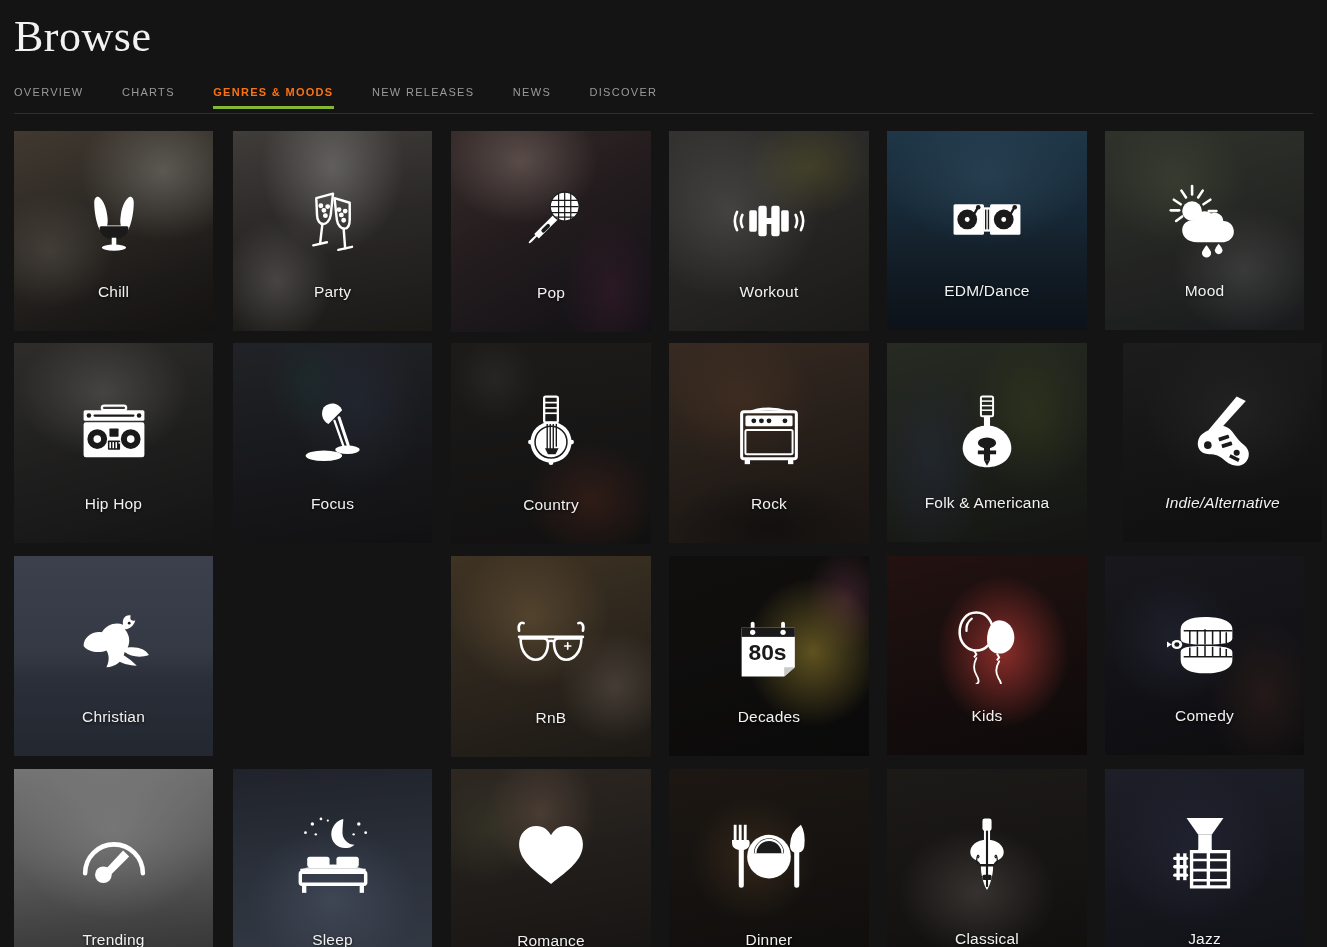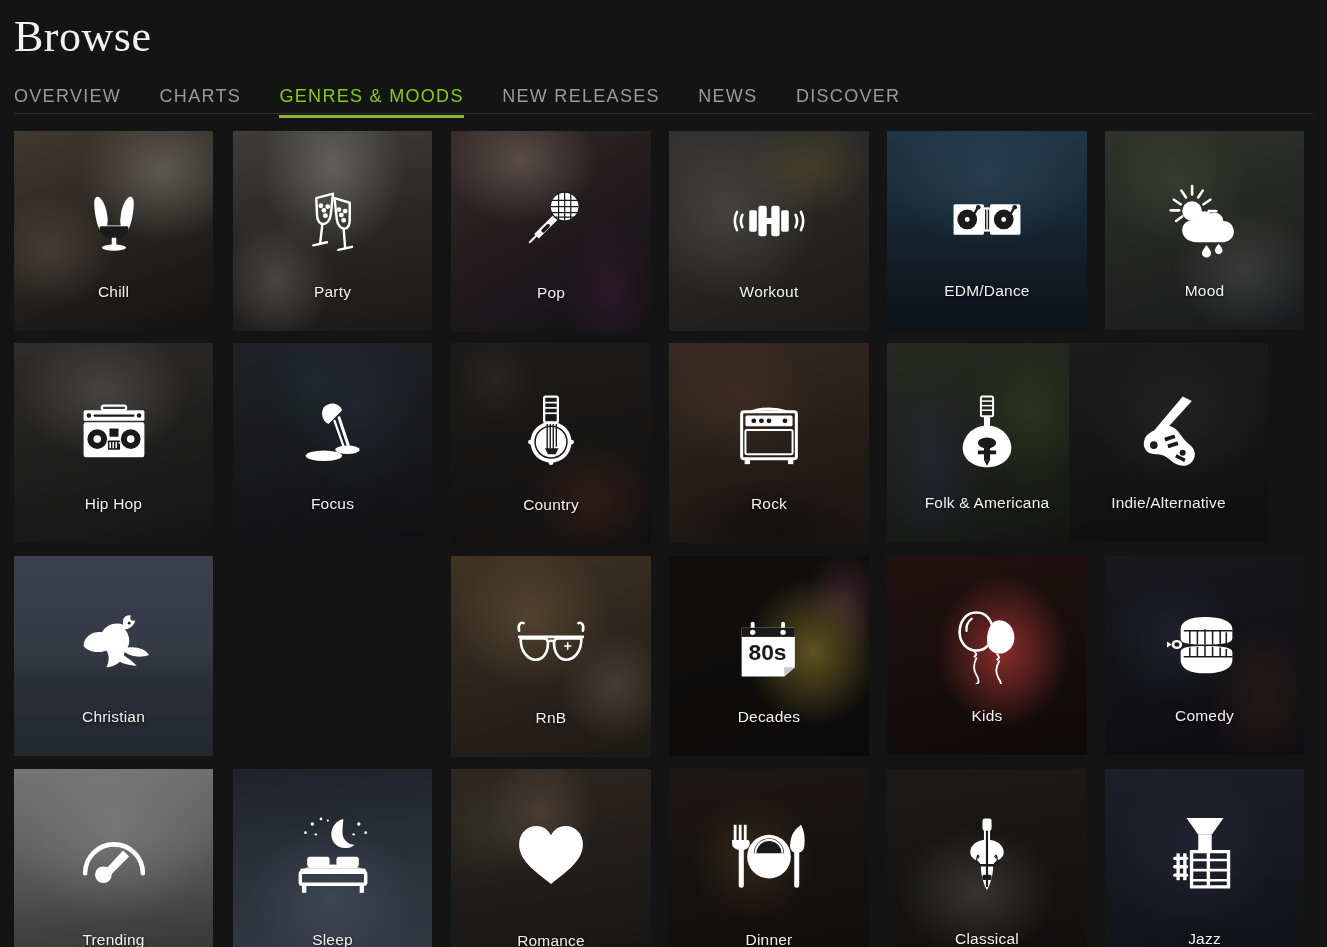--- a/index.html
+++ b/index.html
@@ -34,33 +34,33 @@
   }
   .tabbar-line{
     position:absolute;
     left:0; top:27px;
     width:1299px; height:1px;
     background:#2e2e2e;
   }
   .tab{
     position:relative;
     display:inline-block;
-    font-size:18px;
+    font-size:11px;
     letter-spacing:1.3px;
     color:#9a9a9a;
     text-transform:uppercase;
     padding:0 0 11px 0;
     margin-right:34px;
     vertical-align:top;
     cursor:pointer;
     white-space:nowrap;
   }
   .tab.active{
-    color:#84cc16;
-    font-weight:normal;
+    color:#f97316;
+    font-weight:bold;
   }
   .tab.active::after{
     content:"";
     position:absolute;
     left:0; right:0; bottom:0;
     height:3px;
     background:#85b830;
   }
 
   
@@ -455,21 +455,21 @@
           <path d="M50 40 C70 40 82 56 82 70 C82 84 68 95 50 95 C32 95 18 84 18 70 C18 56 30 40 50 40 Z" fill="#fff"></path>
           <ellipse cx="50" cy="63" rx="12" ry="7" fill="#1a1a1a"></ellipse>
           <rect x="46" y="68" width="8" height="18" fill="#1a1a1a"></rect>
           <rect x="38" y="73" width="24" height="5" fill="#1a1a1a"></rect>
           <path d="M46 86 l4 7 l4 -7 z" fill="#1a1a1a"></path>
         </svg>
       </div>
       <div class="label">Folk &amp; Americana</div>
     </div>
 
-    <div class="card" style="left:1055px; top:212px; width:199px; height:199px;">
+    <div class="card" style="left:1109px; top:212px; width:199px; height:199px;font-style:italic;">
       <div class="photo bg-indie"></div>
       <div class="scrim"></div>
       <div class="icon">
         <svg viewBox="0 0 100 100">
           <path d="M68 2 l12 6 -40 44 -9 -6 z" fill="#fff"></path>
           <path d="M36 44 C44 38 56 40 62 48 C68 56 72 62 78 66 C86 72 86 84 78 90 C70 96 58 92 52 86 C46 80 40 78 32 78 C20 78 14 68 18 58 C21 50 28 48 36 44 Z" fill="#fff"></path>
           <g fill="#1a1a1a">
             <rect x="44" y="54" width="14" height="5" rx="1" transform="rotate(-18 51 56)"></rect>
             <rect x="48" y="63" width="14" height="5" rx="1" transform="rotate(-18 55 65)"></rect>
             <circle cx="68" cy="76" r="4"></circle>

